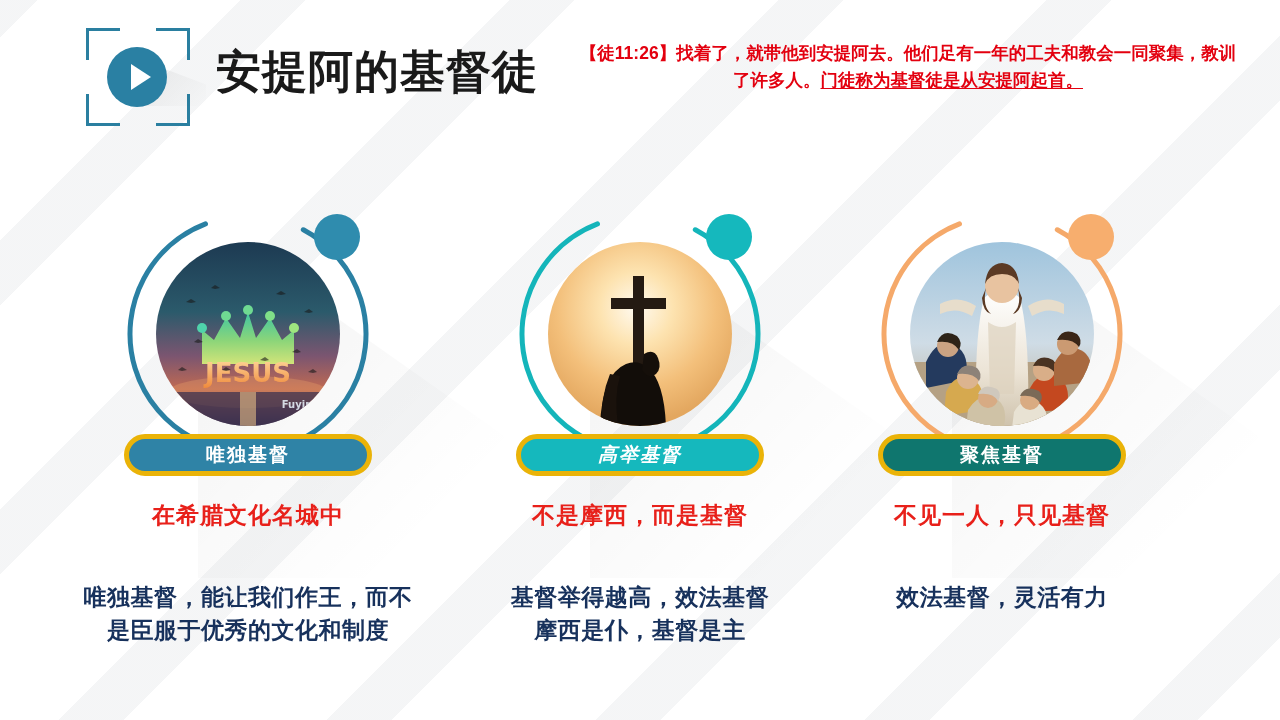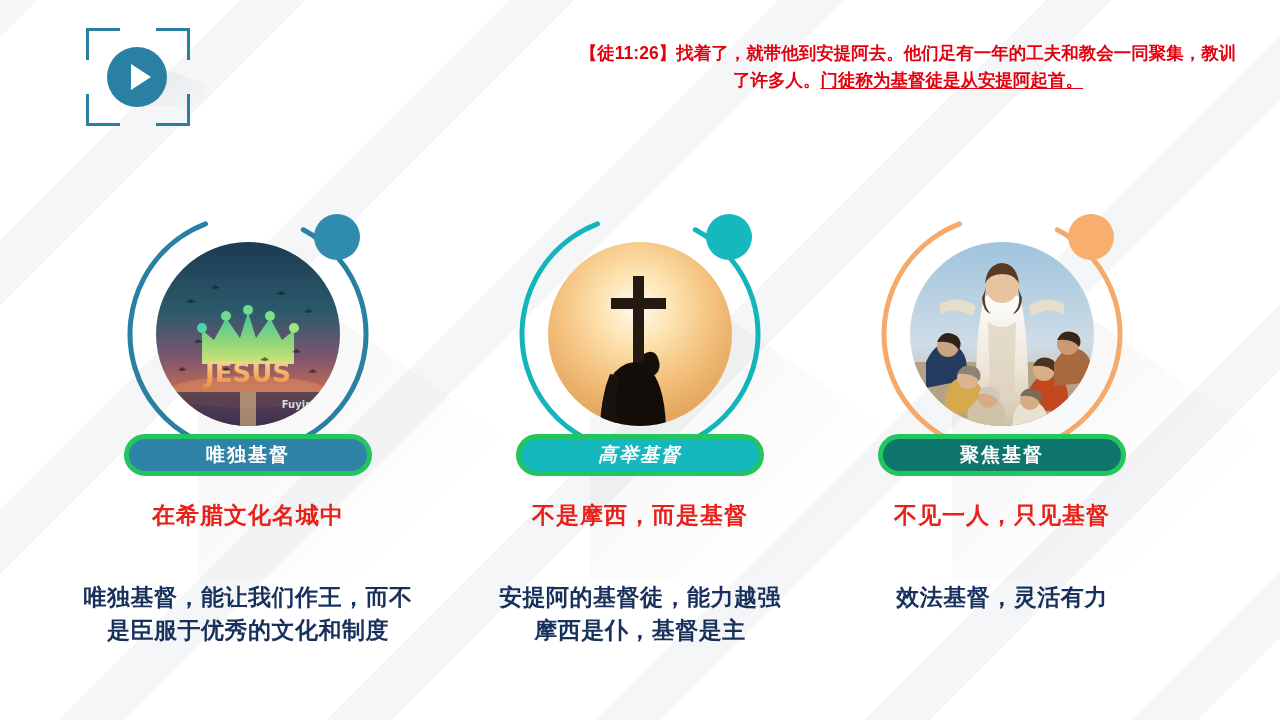--- a/index.html
+++ b/index.html
@@ -181,21 +181,21 @@
   }
 
   
   .pill {
     position: absolute;
     left: 46px;
     top: 238px;
     width: 248px;
     height: 42px;
     border-radius: 21px;
-    border: 5px solid #22c55e;
+    border: 5px solid #eab308;
     display: flex;
     align-items: center;
     justify-content: center;
     color: #ffffff;
     font-size: 19px;
     font-weight: 700;
     letter-spacing: 2px;
   }
 
   
@@ -243,20 +243,21 @@
     <div id="logo">
       <span class="brk tl"></span>
       <span class="brk tr"></span>
       <span class="brk bl"></span>
       <span class="brk br"></span>
       <span id="logo-shadow"></span>
       <span id="logo-circle"></span>
       <span id="logo-play"></span>
     </div>
 
+    <div id="slide-title">安提阿的基督徒</div>
 
     <div id="scripture">
       <span>【徒11:26】找着了，就带他到安提阿去。他们足有一年的工夫和教会一同聚集，教训了许多人。</span><span class="u">门徒称为基督徒是从安提阿起首。</span>
     </div>
   </div>
 
   <div id="cards">
 
     <div class="card c1">
       <div class="long-shadow"></div>
@@ -439,21 +440,21 @@
     <div class="headline h3">不见一人，只见基督</div>
     <div class="headline h2">不是摩西，而是基督</div>
   </div>
 
   <div id="bodies">
     <div class="body-text b1">
       <span class="ln">唯独基督，能让我们作王，而不</span>
       <span class="ln">是臣服于优秀的文化和制度</span>
     </div>
     <div class="body-text b2">
-      <span class="ln">安提阿的基督徒，能力越强</span>
+      <span class="ln">基督举得越高，效法基督</span>
       <span class="ln">摩西是仆，基督是主</span>
     </div>
     <div class="body-text b3">
       <span class="ln">效法基督，灵活有力</span>
     </div>
   </div>
 
 </div>
 
 </body></html>

